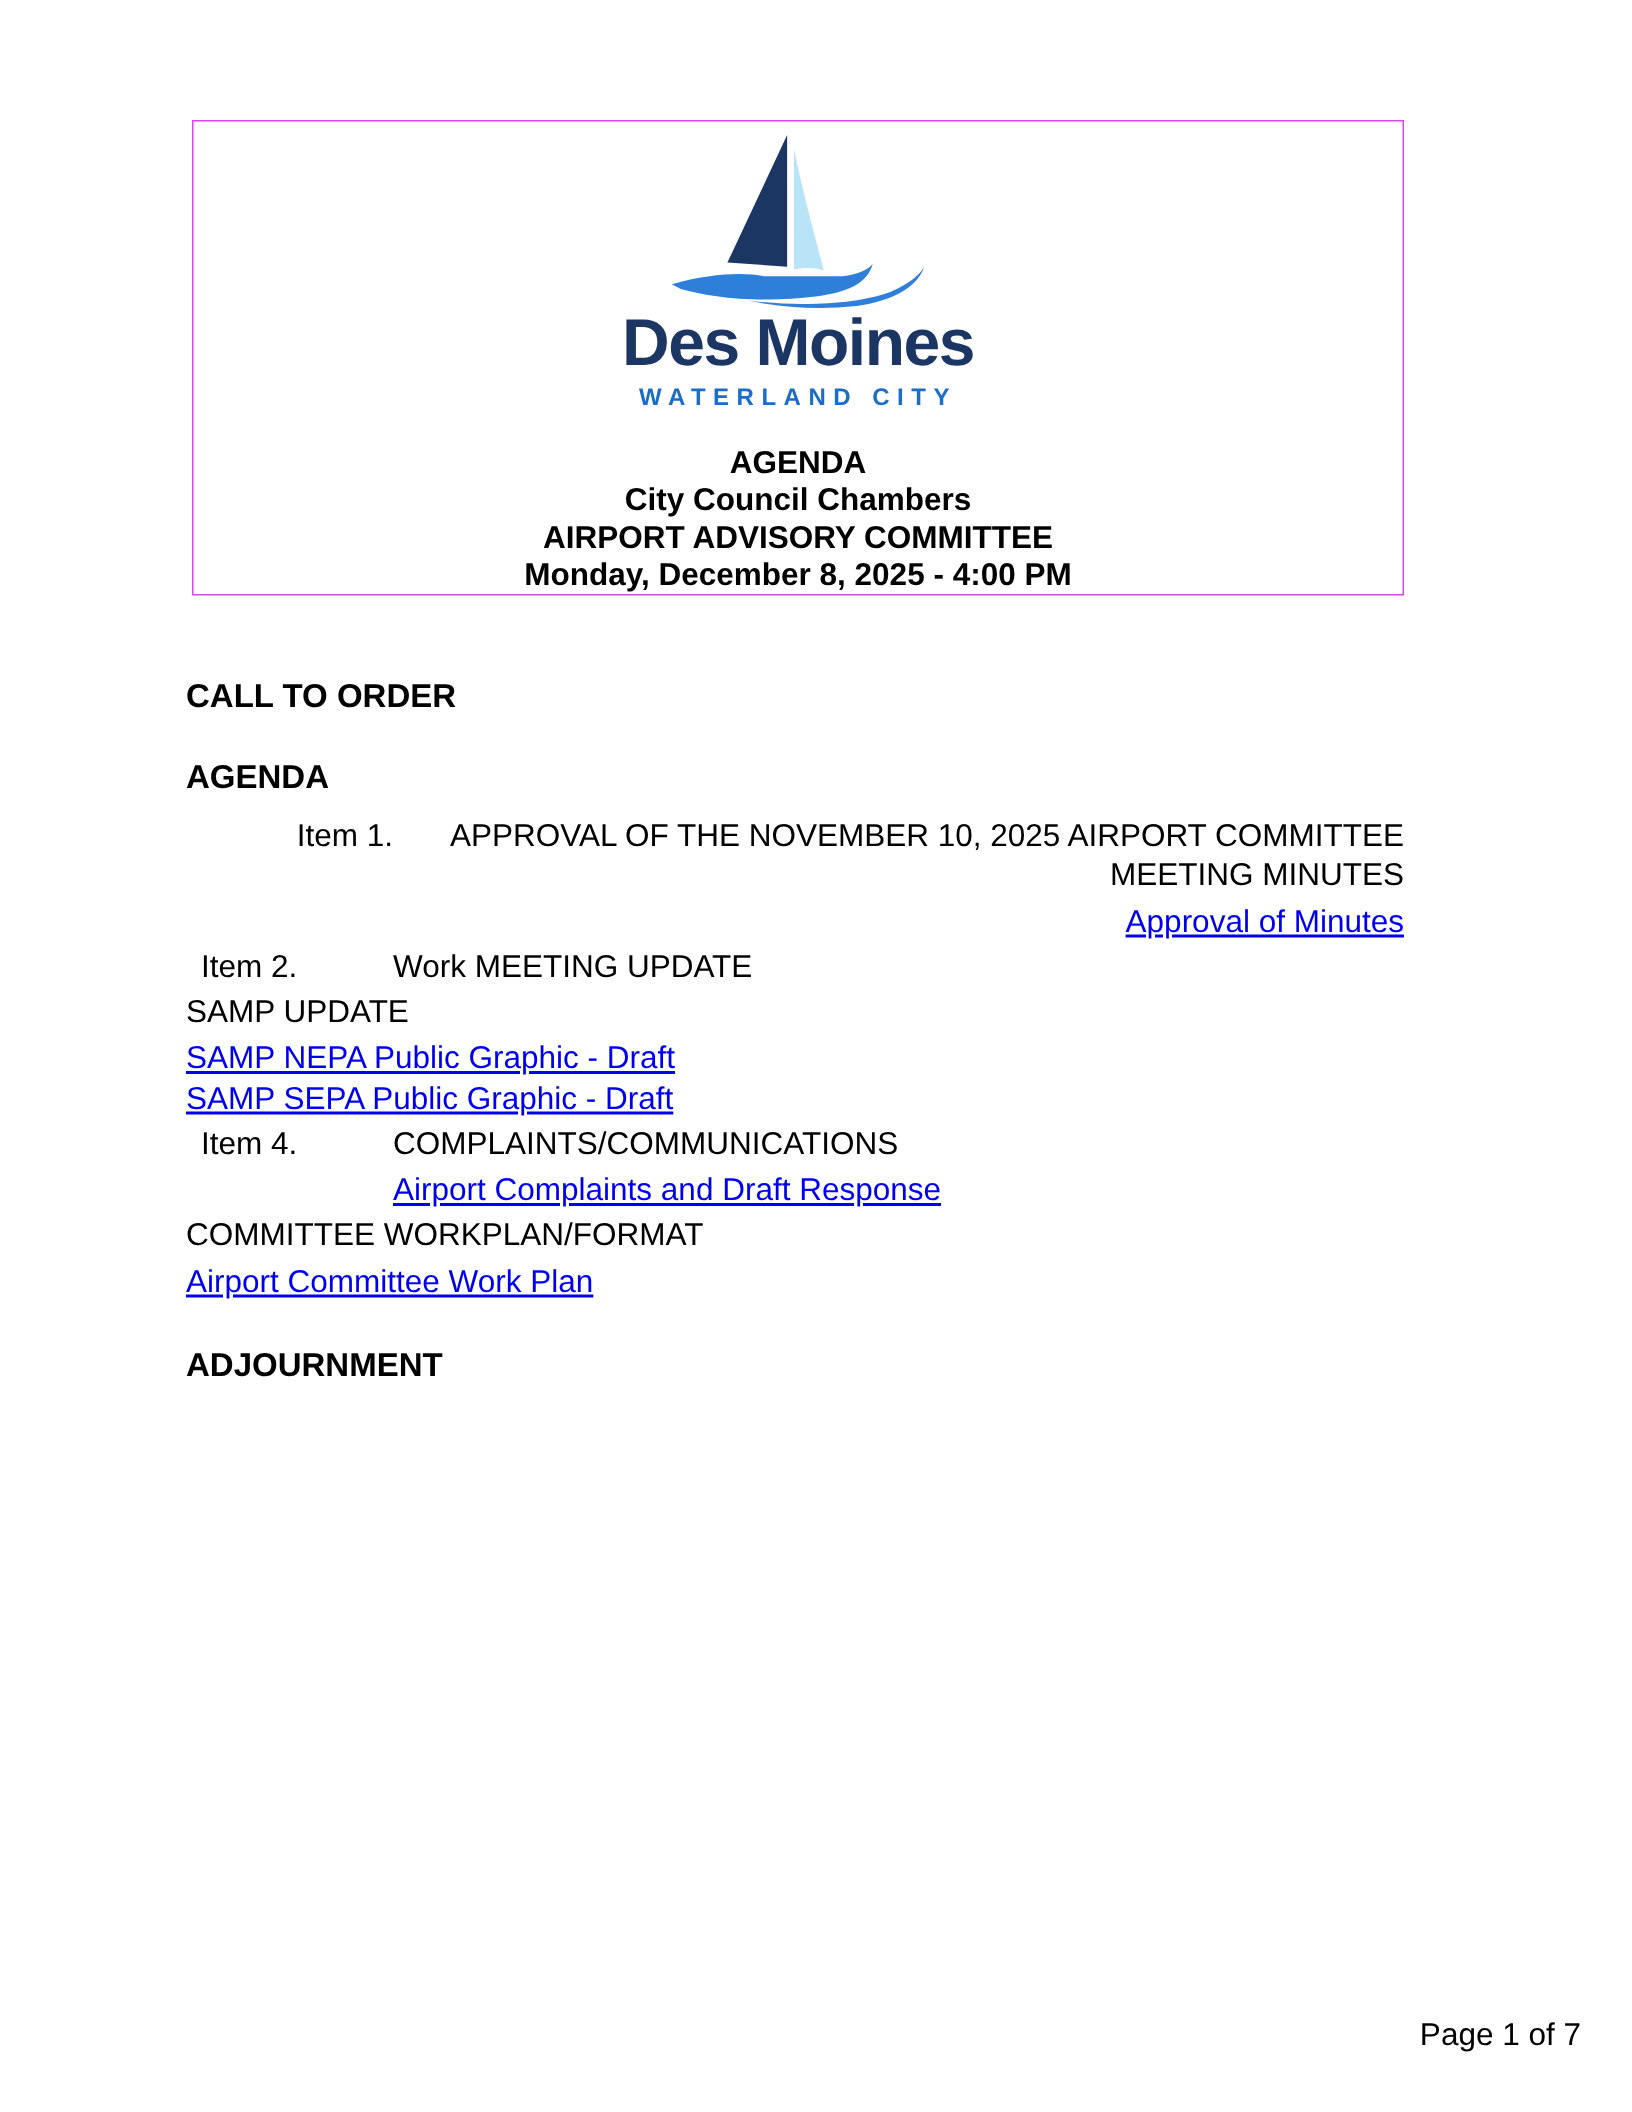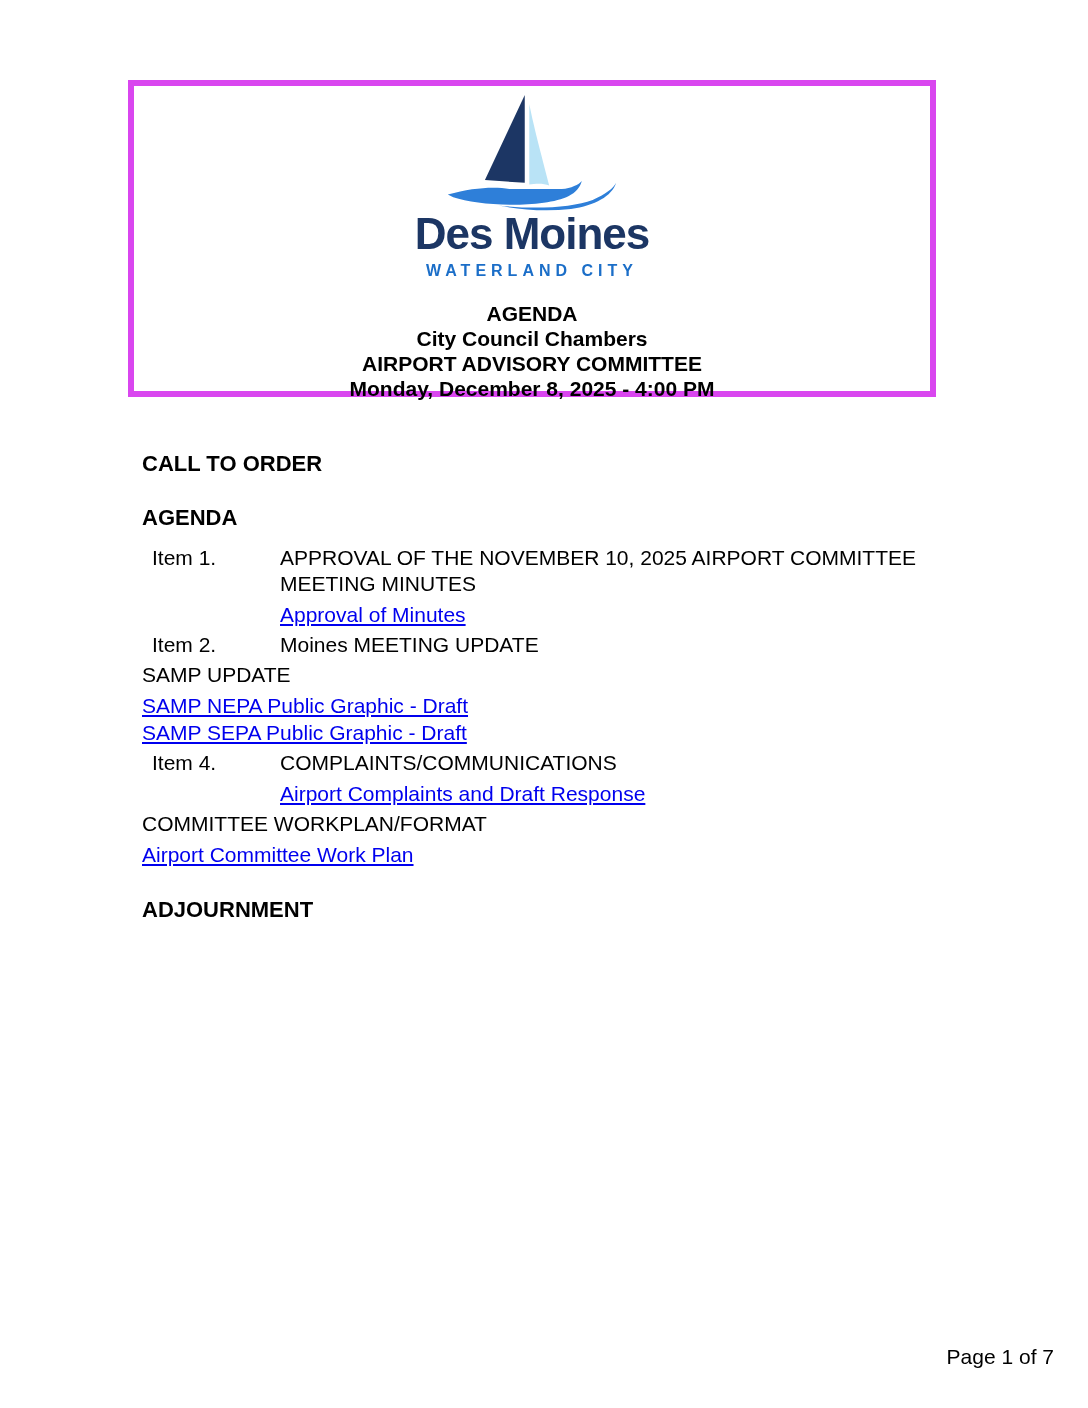--- a/index.html
+++ b/index.html
@@ -22,21 +22,21 @@
     overflow:hidden;
   }
 
   
   .header-box{
     position:absolute;
     left:128px;
     top:80px;
     width:808px;
     height:317px;
-    border:6px solid #d946ef;
+    border:1px solid #d946ef;
     text-align:center;
   }
   .logo-svg{
     display:block;
     margin:7px auto 0 auto;
     width:172px;
     height:118px;
   }
   .sail-main{fill:var(--brand-navy);}
   .sail-jib{fill:var(--brand-light-blue);}
@@ -59,37 +59,37 @@
   .title-block{
     margin-top:21px;
     font-size:21px;
     font-weight:700;
     line-height:25px;
   }
 
   
   .content{
     position:absolute;
-    left:142px;
+    left:124px;
     top:452px;
     width:812px;
     font-size:21px;
   }
   .section-heading{
     font-size:22px;
     font-weight:700;
     line-height:23px;
   }
   .heading-agenda{margin-top:31px;}
   .heading-adjournment{margin-top:28px;}
   .item{
     display:flex;
     margin-top:4px;
   }
-  .item:first-child{margin-top:16px;}
+  .item:first-child{margin-top:16px;text-align:right;}
   .item-label{
     flex:0 0 138px;
     padding-left:10px;
     line-height:26px;
   }
   .item-body{flex:1;}
   .item-title{
     line-height:26px;
   }
   .item-links{margin-top:4px;}
@@ -149,21 +149,21 @@
       <div class="item-title">APPROVAL OF THE NOVEMBER 10, 2025 AIRPORT COMMITTEE MEETING MINUTES</div>
       <div class="item-links">
               <a href="#" class="doc-link">Approval of Minutes</a>
             </div>
     </div>
   </div>
 
   <div class="item">
     <div class="item-label">Item 2.</div>
     <div class="item-body">
-      <div class="item-title">Moines MEETING UPDATE</div>
+      <div class="item-title">Work MEETING UPDATE</div>
 
     </div>
   </div>
 
   <div class="item">
     <div class="item-body">
       <div class="item-title">SAMP UPDATE</div>
       <div class="item-links">
               <a href="#" class="doc-link">SAMP NEPA Public Graphic - Draft</a>
               <a href="#" class="doc-link">SAMP SEPA Public Graphic - Draft</a>

